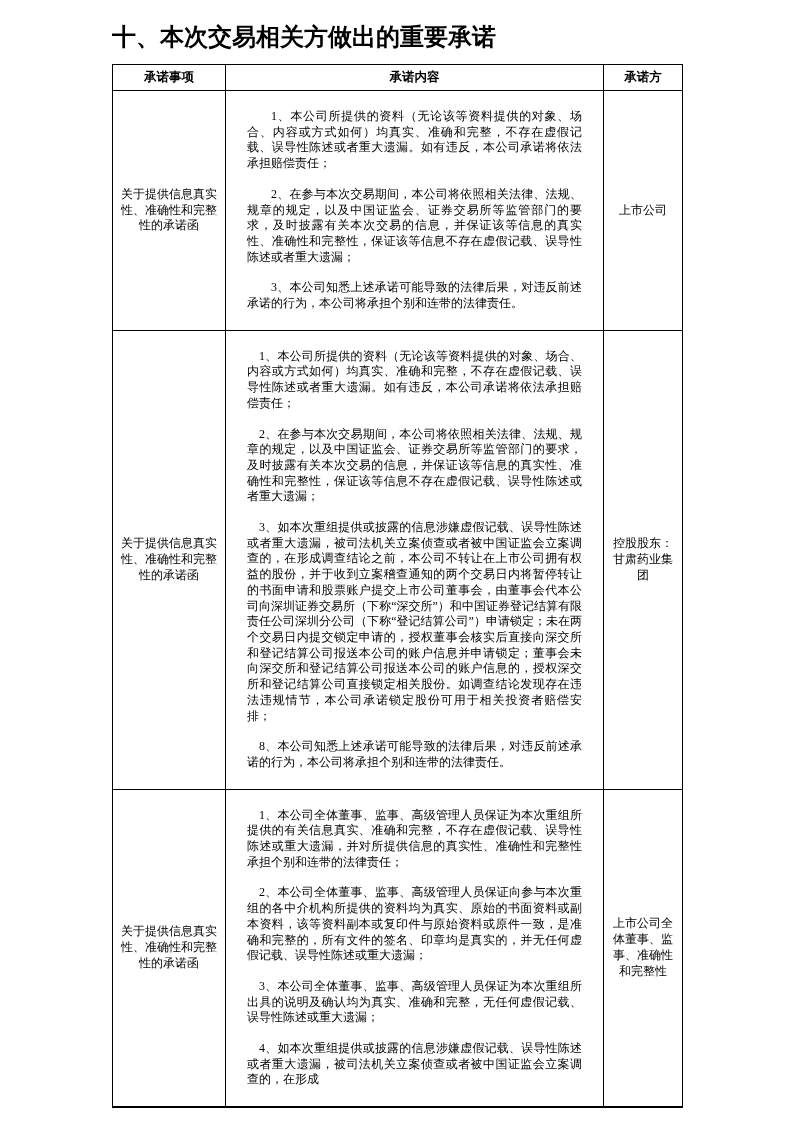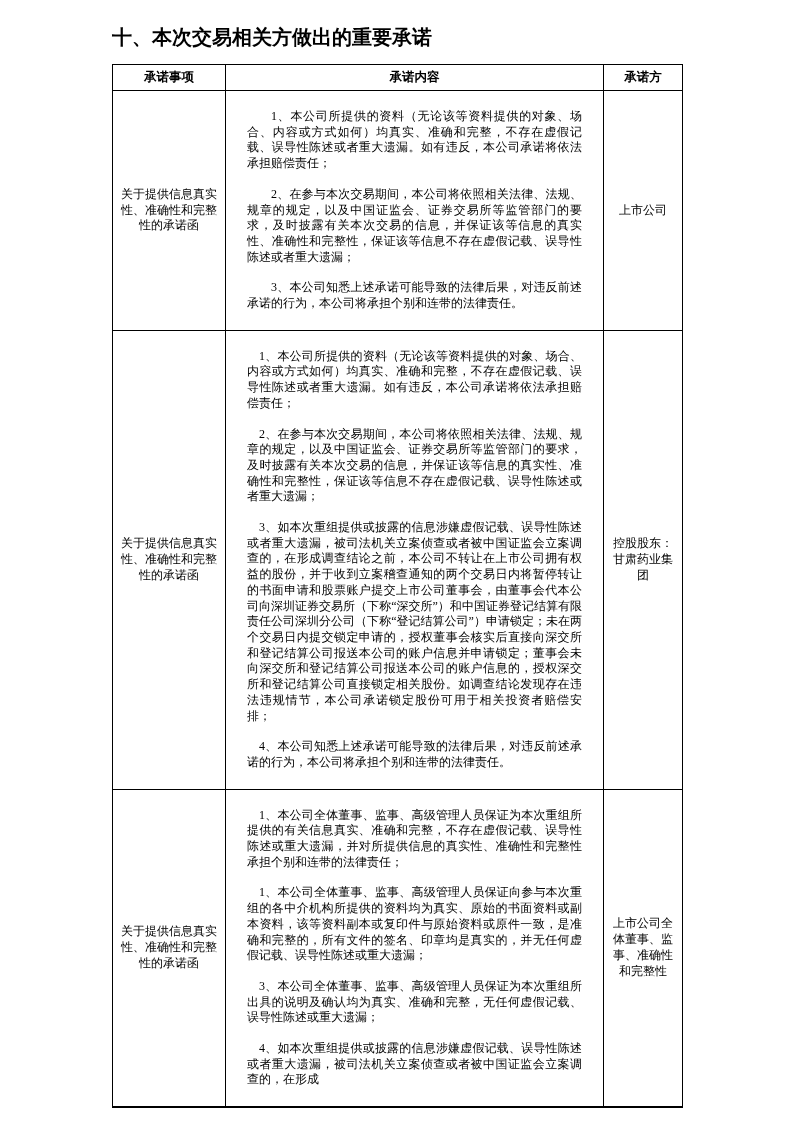--- a/index.html
+++ b/index.html
@@ -15,21 +15,21 @@
   }
   .intro {
     margin:96px 97px 0 97px;
     font-size:16px;
     line-height:38px;
     text-align:justify;
     text-indent:2em;
   }
   .h1 {
     margin:24px 97px 0 112px;
-    font-size:20px;
+    font-size:24px;
     line-height:26px;
     font-weight:bold;
     font-family:"Liberation Sans", "DejaVu Sans", sans-serif;
   }
   .h2 {
     margin:16px 97px 0 112px;
     max-width:555px;
     font-size:17px;
     line-height:48px;
     font-weight:bold;
@@ -107,29 +107,29 @@
           <p>3、本公司知悉上述承诺可能导致的法律后果，对违反前述承诺的行为，本公司将承担个别和连带的法律责任。</p>
         </td>
         <td class="party-cell">上市公司</td>
       </tr>
       <tr>
         <td class="item-cell">关于提供信息真实性、准确性和完整性的承诺函</td>
         <td class="content-cell indent1">
           <p>1、本公司所提供的资料（无论该等资料提供的对象、场合、内容或方式如何）均真实、准确和完整，不存在虚假记载、误导性陈述或者重大遗漏。如有违反，本公司承诺将依法承担赔偿责任；</p>
           <p>2、在参与本次交易期间，本公司将依照相关法律、法规、规章的规定，以及中国证监会、证券交易所等监管部门的要求，及时披露有关本次交易的信息，并保证该等信息的真实性、准确性和完整性，保证该等信息不存在虚假记载、误导性陈述或者重大遗漏；</p>
           <p>3、如本次重组提供或披露的信息涉嫌虚假记载、误导性陈述或者重大遗漏，被司法机关立案侦查或者被中国证监会立案调查的，在形成调查结论之前，本公司不转让在上市公司拥有权益的股份，并于收到立案稽查通知的两个交易日内将暂停转让的书面申请和股票账户提交上市公司董事会，由董事会代本公司向深圳证券交易所（下称“深交所”）和中国证券登记结算有限责任公司深圳分公司（下称“登记结算公司”）申请锁定；未在两个交易日内提交锁定申请的，授权董事会核实后直接向深交所和登记结算公司报送本公司的账户信息并申请锁定；董事会未向深交所和登记结算公司报送本公司的账户信息的，授权深交所和登记结算公司直接锁定相关股份。如调查结论发现存在违法违规情节，本公司承诺锁定股份可用于相关投资者赔偿安排；</p>
-          <p>4、本公司知悉上述承诺可能导致的法律后果，对违反前述承诺的行为，本公司将承担个别和连带的法律责任。</p>
+          <p>8、本公司知悉上述承诺可能导致的法律后果，对违反前述承诺的行为，本公司将承担个别和连带的法律责任。</p>
         </td>
         <td class="party-cell">控股股东：甘肃药业集团</td>
       </tr>
       <tr>
         <td class="item-cell">关于提供信息真实性、准确性和完整性的承诺函</td>
         <td class="content-cell indent1">
           <p>1、本公司全体董事、监事、高级管理人员保证为本次重组所提供的有关信息真实、准确和完整，不存在虚假记载、误导性陈述或重大遗漏，并对所提供信息的真实性、准确性和完整性承担个别和连带的法律责任；</p>
-          <p>1、本公司全体董事、监事、高级管理人员保证向参与本次重组的各中介机构所提供的资料均为真实、原始的书面资料或副本资料，该等资料副本或复印件与原始资料或原件一致，是准确和完整的，所有文件的签名、印章均是真实的，并无任何虚假记载、误导性陈述或重大遗漏；</p>
+          <p>2、本公司全体董事、监事、高级管理人员保证向参与本次重组的各中介机构所提供的资料均为真实、原始的书面资料或副本资料，该等资料副本或复印件与原始资料或原件一致，是准确和完整的，所有文件的签名、印章均是真实的，并无任何虚假记载、误导性陈述或重大遗漏；</p>
           <p>3、本公司全体董事、监事、高级管理人员保证为本次重组所出具的说明及确认均为真实、准确和完整，无任何虚假记载、误导性陈述或重大遗漏；</p>
           <p>4、如本次重组提供或披露的信息涉嫌虚假记载、误导性陈述或者重大遗漏，被司法机关立案侦查或者被中国证监会立案调查的，在形成</p>
         </td>
         <td class="party-cell">上市公司全体董事、监事、准确性和完整性</td>
       </tr>
     </tbody>
   </table>
 
 
 </div>

